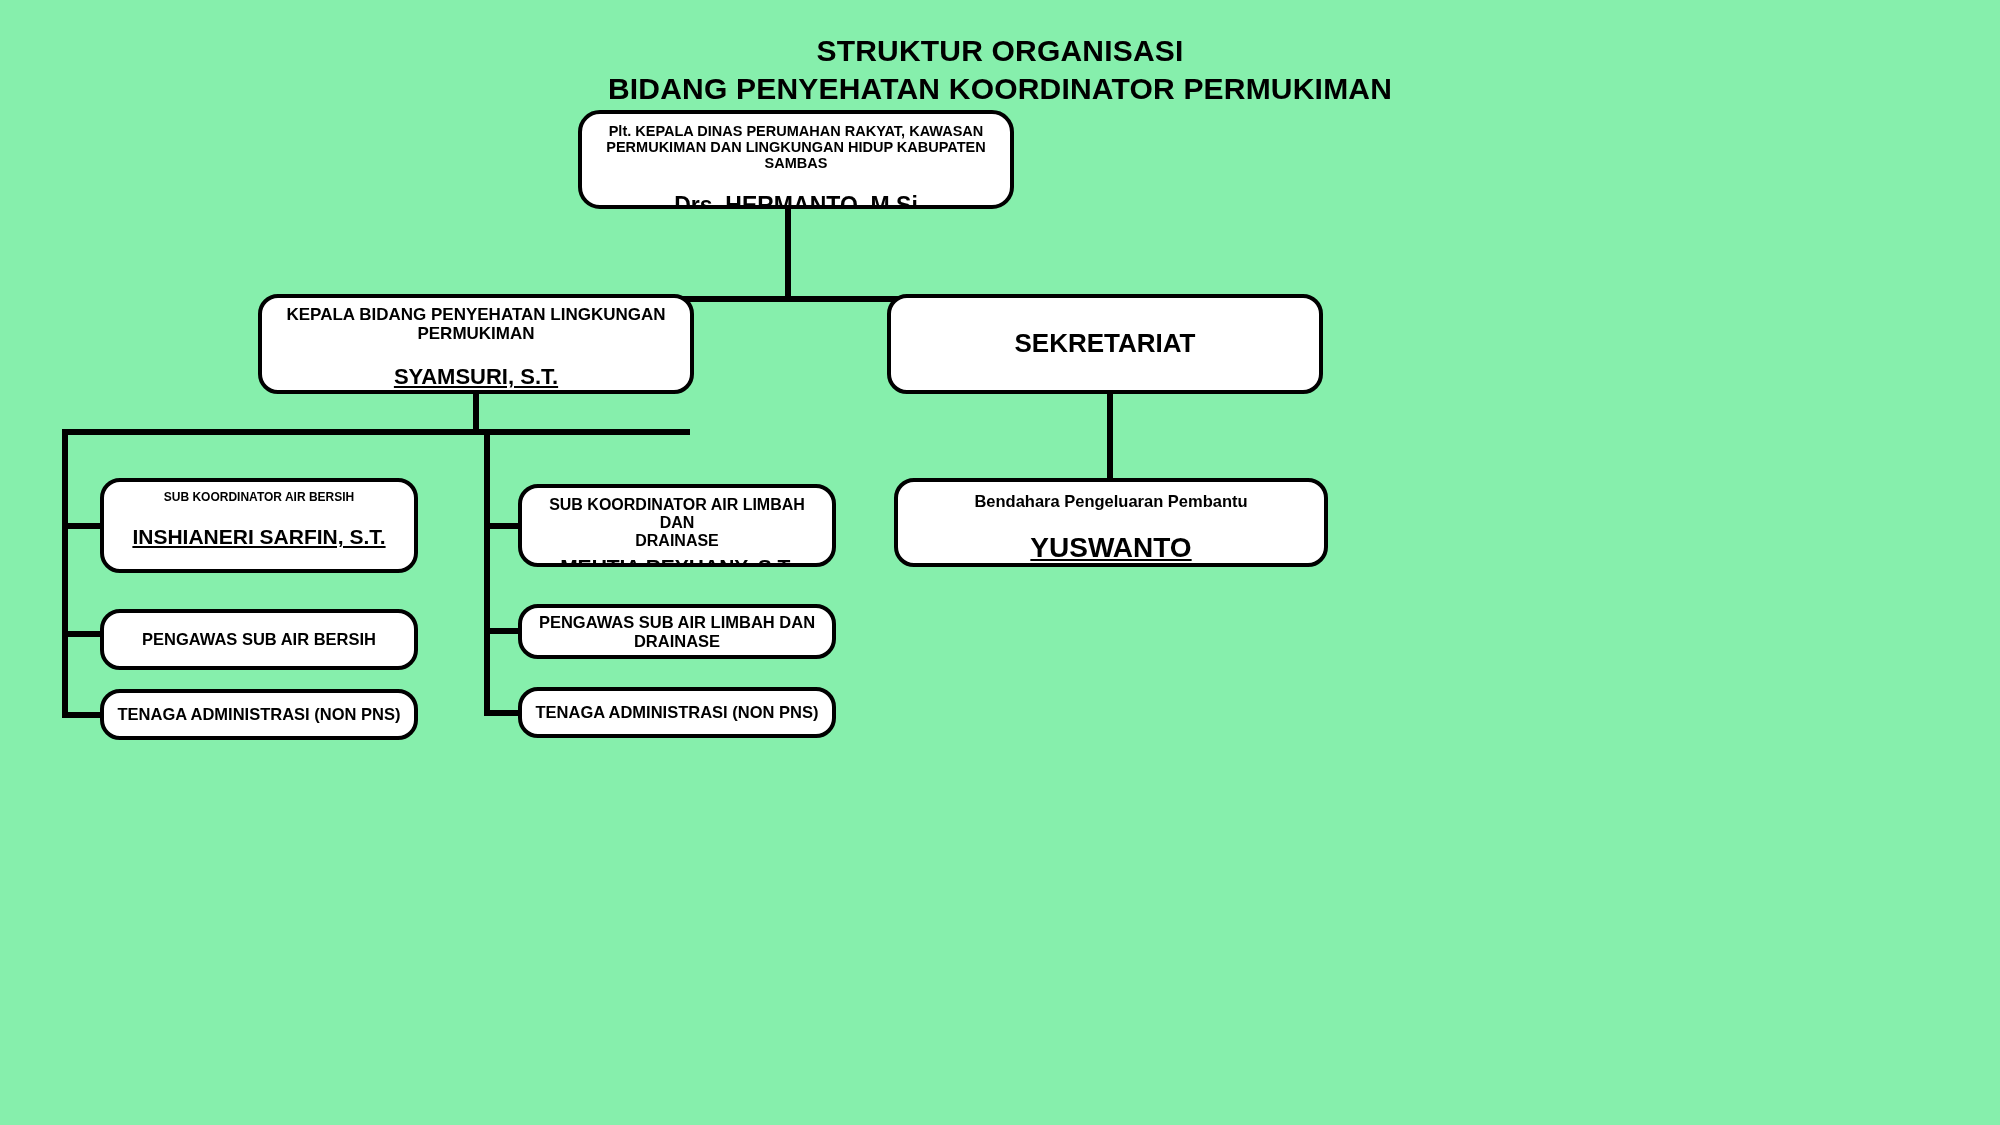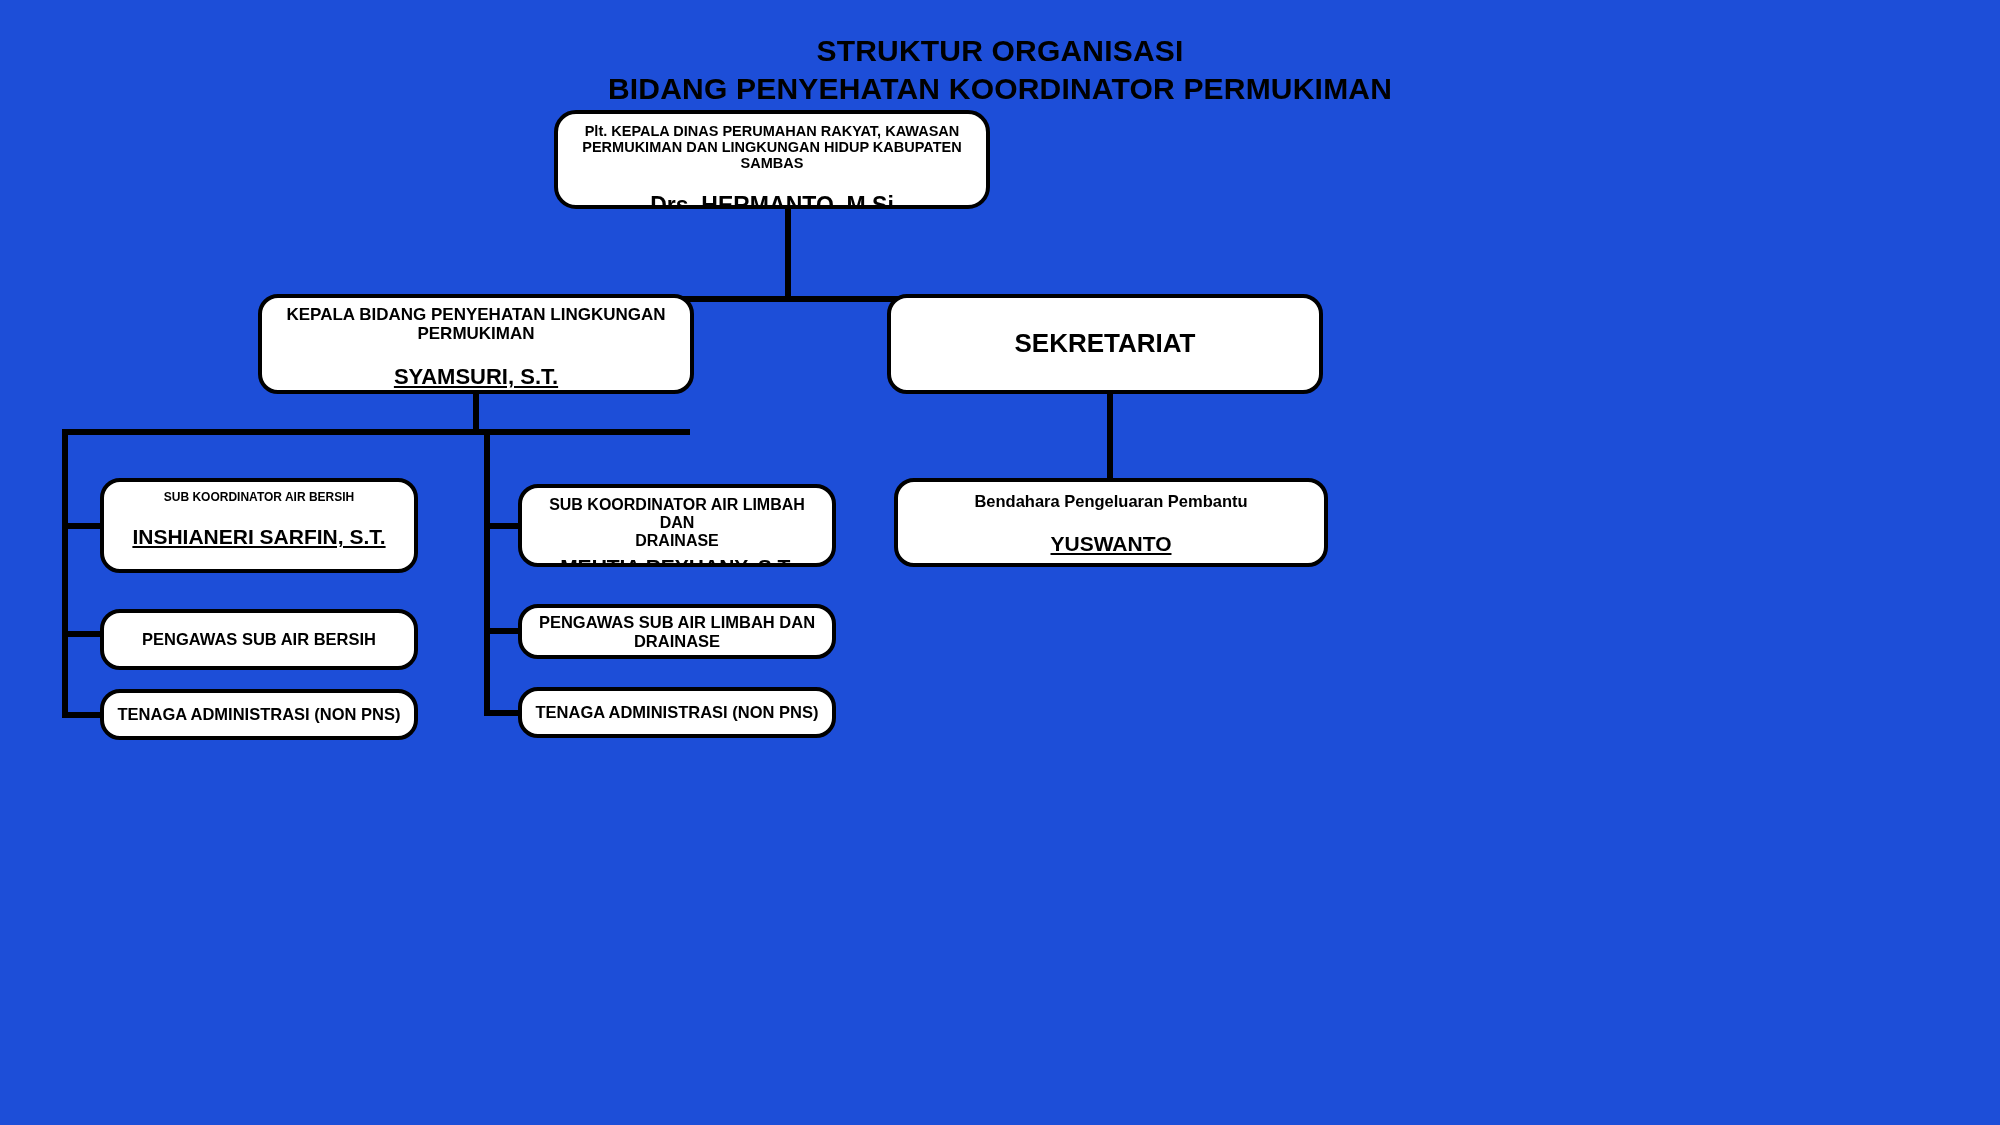--- a/index.html
+++ b/index.html
@@ -9,21 +9,21 @@
     background: #ffffff;
   }
   body {
     font-family: "Liberation Sans", sans-serif;
     color: #000000;
   }
   #canvas {
     position: relative;
     width: 2000px;
     height: 1125px;
-    background: #1d4ed8;
+    background: #86efac;
     overflow: hidden;
   }
 
   
   .title-block {
     position: absolute;
     left: 0;
     top: 32px;
     width: 2000px;
     text-align: center;
@@ -66,21 +66,21 @@
   .node .person {
     font-weight: bold;
     text-decoration: underline;
     line-height: 1.12;
     padding: 0 10px;
     white-space: pre-line;
   }
 
   
   #node-kepala-dinas {
-    left: 554px;
+    left: 578px;
     top: 110px;
     width: 436px;
     height: 99px;
     border-radius: 22px;
     justify-content: flex-start;
   }
   #node-kepala-dinas .role   { font-size: 14.5px; margin-top: 9px; }
   #node-kepala-dinas .person { font-size: 23px;  margin-top: 21px; }
 
   
@@ -128,21 +128,21 @@
 
   
   #node-bendahara {
     left: 894px;
     top: 478px;
     width: 434px;
     height: 89px;
     justify-content: flex-start;
   }
   #node-bendahara .role   { font-size: 16.5px; margin-top: 10px; }
-  #node-bendahara .person { font-size: 21px;  margin-top: 22px; }
+  #node-bendahara .person { font-size: 28px;  margin-top: 22px; }
 
   
   #node-pengawas-air-bersih {
     left: 100px;
     top: 609px;
     width: 318px;
     height: 61px;
     justify-content: center;
   }
   #node-pengawas-air-bersih .role { font-size: 16.5px; }

